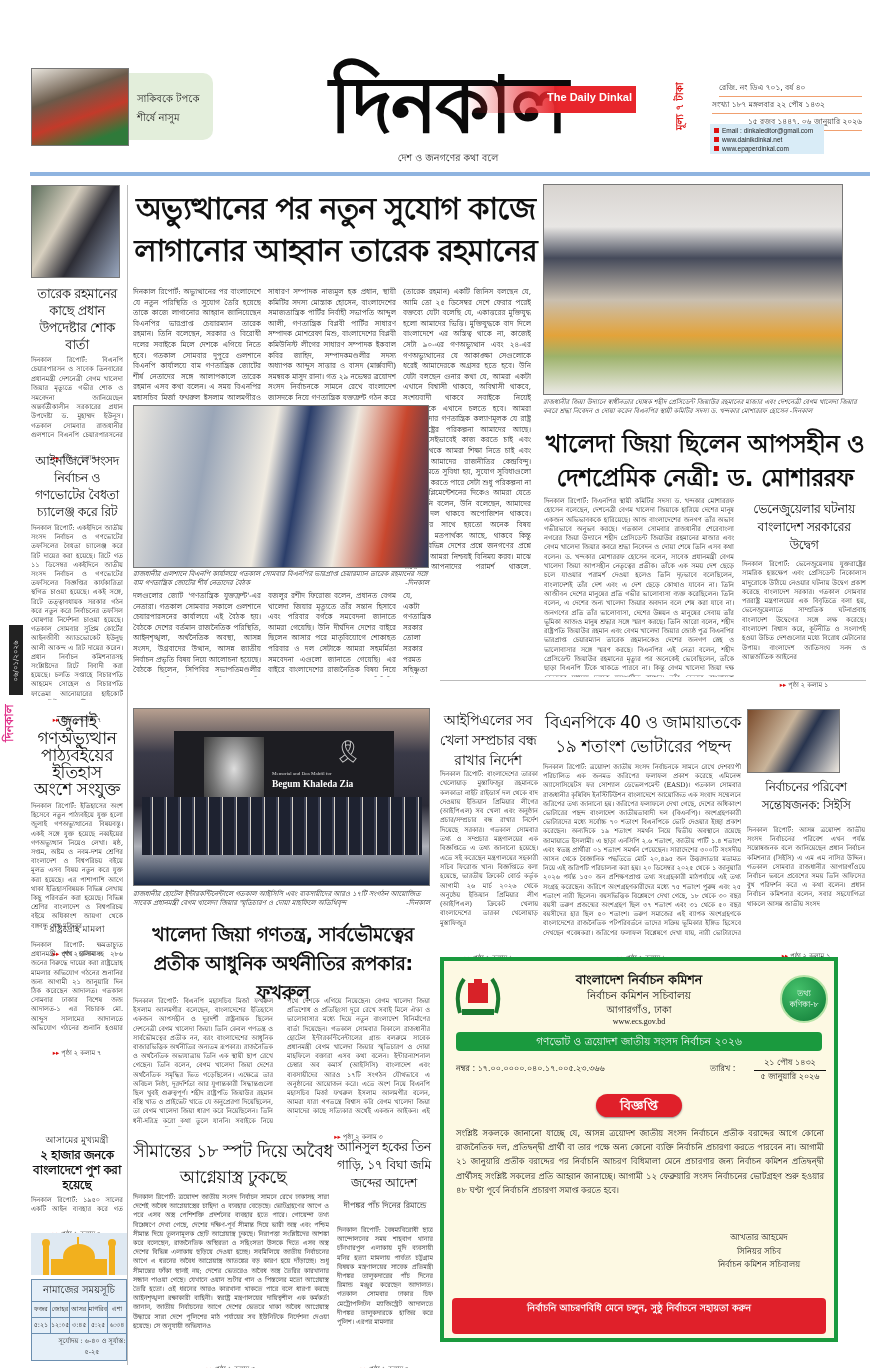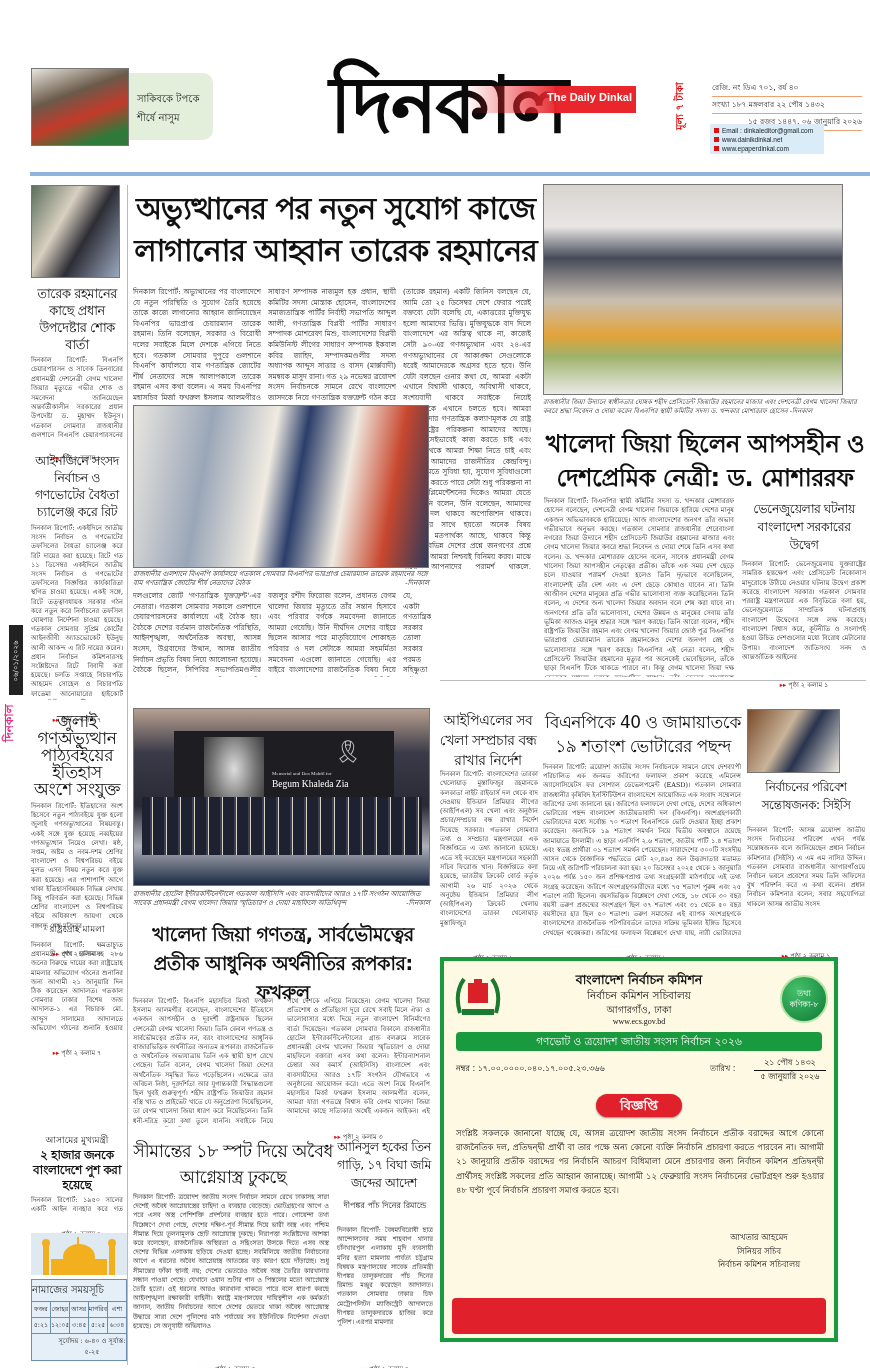--- a/index.html
+++ b/index.html
@@ -23,25 +23,26 @@
   <div class="abs" style="left:129px;top:73px;width:84px;height:67px;background:#e3eedb;border-radius:0 10px 10px 0;padding:14px 6px 0 8px;">
     <span style="font-size:10px;line-height:14px;color:#222;">সাকিবকে টপকে শীর্ষে নাসুম</span>
   </div>
 
   <div class="abs" style="left:258px;top:62px;width:380px;height:86px;">
     <div style="font-size:78px;line-height:86px;font-weight:900;color:#0a0a0a;letter-spacing:-2px;text-align:center;font-family:'DejaVu Sans',sans-serif;">দিনকাল</div>
     <div class="abs" style="right:2px;top:8px;width:170px;height:27px;background:linear-gradient(90deg,rgba(230,40,40,0) 0%,#e8262c 55%);text-align:right;padding-right:4px;margin-top:16px;">
       <span style="color:#fff;font-weight:bold;font-size:11px;line-height:14px;font-family:'Liberation Sans',sans-serif;">The Daily Dinkal</span>
     </div>
   </div>
+  <div class="abs" style="left:258px;top:151px;width:380px;text-align:center;font-size:9.5px;color:#222;">দেশ ও জনগণের কথা বলে</div>
 
   <div class="abs" style="left:672px;top:130px;transform:rotate(-90deg);transform-origin:left top;font-size:10px;color:#d11;font-weight:bold;white-space:nowrap;">মূল্য ৭ টাকা</div>
 
   <div class="abs" style="left:712px;top:80px;width:150px;font-size:7.5px;color:#222;">
-    <div style="padding:2px 0;border-bottom:1.5px solid #f0a070;">রেজি. নং ডিএ ৭০১, বর্ষ ৪০</div>
+    <div style="padding:2px 0;border-bottom:1.5px solid #f0a070;margin-left:7px;">রেজি. নং ডিএ ৭০১, বর্ষ ৪০</div>
     <div style="padding:2px 0;border-bottom:1.5px solid #f0a070;">সংখ্যা ১৮৭ মঙ্গলবার ২২ পৌষ ১৪৩২</div>
     <div style="padding:2px 0;border-bottom:1.5px solid #f0a070;text-align:right;">১৫ রজব ১৪৪৭, ০৬ জানুয়ারি ২০২৬</div>
   </div>
   <div class="abs" style="left:710px;top:124px;width:114px;height:30px;background:#d9ecf7;padding:2px 4px;font-size:6.5px;line-height:9px;font-family:'Liberation Sans',sans-serif;color:#222;">
     <div><span style="display:inline-block;width:5px;height:5px;background:#d11;margin-right:3px;"></span><span>Email : dinkaleditor@gmail.com</span></div>
     <div><span style="display:inline-block;width:5px;height:5px;background:#d11;margin-right:3px;"></span><span>www.dainikdinkal.net</span></div>
     <div><span style="display:inline-block;width:5px;height:5px;background:#d11;margin-right:3px;"></span><span>www.epaperdinkal.com</span></div>
   </div>
   <div class="abs" style="left:30px;top:172px;width:840px;height:4px;background:#8fb4e0;"></div>
 </div>
@@ -84,21 +85,21 @@
     <rect x="12" y="10" width="6" height="32" fill="#f2b01e"></rect>
       <circle cx="15" cy="10" r="4" fill="#f2b01e"></circle>
     <rect x="78" y="10" width="6" height="32" fill="#f2b01e"></rect>
       <circle cx="81" cy="10" r="4" fill="#f2b01e"></circle>
     <ellipse cx="48" cy="24" rx="16" ry="13" fill="#f2b01e"></ellipse>
     <rect x="20" y="26" width="56" height="16" fill="#f2b01e"></rect>
     <rect x="46" y="4" width="2" height="8" fill="#f2b01e"></rect>
   </svg>
 </div>
 <div class="abs" style="left:31px;top:1279px;width:96px;border:1px solid #6c8fb0;background:#e5eff8;font-size:6.3px;color:#222;">
-  <div style="font-size:10px;padding:2px 0;border-bottom:1px solid #6c8fb0;">নামাজের সময়সূচি</div>
+  <div style="text-align:center;font-size:10px;padding:2px 0;border-bottom:1px solid #6c8fb0;">নামাজের সময়সূচি</div>
   <div style="display:flex;border-bottom:1px solid #6c8fb0;">
     <div style="flex:1;text-align:center;border-right:1px solid #6c8fb0;padding:2px 0;">ফজর</div>
     <div style="flex:1;text-align:center;border-right:1px solid #6c8fb0;padding:2px 0;">জোহর</div>
     <div style="flex:1;text-align:center;border-right:1px solid #6c8fb0;padding:2px 0;">আসর</div>
     <div style="flex:1;text-align:center;border-right:1px solid #6c8fb0;padding:2px 0;">মাগরিব</div>
     <div style="flex:1;text-align:center;padding:2px 0;">এশা</div>
   </div>
   <div style="display:flex;border-bottom:1px solid #6c8fb0;">
     <div style="flex:1;text-align:center;border-right:1px solid #6c8fb0;padding:2px 0;">৫:২১</div>
     <div style="flex:1;text-align:center;border-right:1px solid #6c8fb0;padding:2px 0;">১২:০৫</div>
@@ -134,21 +135,21 @@
 <div class="abs col-text" style="left:742px;top:560px;width:124px;height:104px;overflow:hidden;font-size:6.6px;line-height:9.3px;">দিনকাল রিপোর্ট: ভেনেজুয়েলায় যুক্তরাষ্ট্রের সামরিক হস্তক্ষেপ এবং প্রেসিডেন্ট নিকোলাস মাদুরোকে উঠিয়ে নেওয়ার ঘটনায় উদ্বেগ প্রকাশ করেছে বাংলাদেশ সরকার। গতকাল সোমবার পররাষ্ট্র মন্ত্রণালয়ের এক বিবৃতিতে বলা হয়, ভেনেজুয়েলাতে সাম্প্রতিক ঘটনাপ্রবাহ বাংলাদেশ উদ্বেগের সঙ্গে লক্ষ করেছে। বাংলাদেশ বিশ্বাস করে, কূটনীতি ও সংলাপই হওয়া উচিত দেশগুলোর মধ্যে বিরোধ মেটানোর উপায়। বাংলাদেশ জাতিসংঘ সনদ ও আন্তর্জাতিক আইনের</div>
 <div class="abs cont" style="left:742px;top:665px;width:124px;"><span class="arr">▸▸ </span><span>পৃষ্ঠা ২ কলাম ১</span></div>
 
 <div class="hline" style="left:440px;top:680px;width:426px;"></div>
 
 <div class="abs" style="left:133px;top:708px;width:297px;height:178px;background:linear-gradient(180deg,#b8a090 0%,#3a3a48 25%,#2a2a36 55%,#aeb0b8 78%,#1c2a44 100%);border:1px solid #777;overflow:hidden;">
   <div class="abs" style="left:40px;top:22px;width:220px;height:90px;background:#1d1d22;">
     <div class="abs" style="left:30px;top:6px;width:60px;height:80px;background:radial-gradient(ellipse at 50% 40%,#ddd 0%,#777 50%,#222 100%);"></div>
     <div class="abs" style="left:160px;top:8px;color:#ccc;font-size:22px;">🎗</div>
     <div class="abs" style="left:98px;top:40px;color:#ddd;font-size:5px;font-family:'Liberation Serif',serif;">Memorial and Doa Mahfil for</div>
-    <div class="abs" style="left:98px;top:48px;color:#fff;font-size:9.5px;font-weight:normal;font-family:'Liberation Serif',serif;">Begum Khaleda Zia</div>
+    <div class="abs" style="left:98px;top:48px;color:#fff;font-size:9.5px;font-weight:bold;font-family:'Liberation Serif',serif;">Begum Khaleda Zia</div>
   </div>
   <div class="abs" style="left:8px;top:88px;width:280px;height:58px;background:repeating-linear-gradient(90deg,#1e2230 0 8px,#3a3f52 8px 10px,#d8d2c8 10px 11px,#1e2230 11px 14px);"></div>
 </div>
 <div class="abs cap" style="left:133px;top:890px;width:297px;">
   <span>রাজধানীর হোটেল ইন্টারকন্টিনেন্টালে গতকাল আইসিসি এবং ব্যবসায়ীদের আরও ১৭টি সংগঠন আয়োজিত সাবেক প্রধানমন্ত্রী বেগম খালেদা জিয়ার স্মৃতিচারণ ও দোয়া মাহফিলে অতিথিবৃন্দ</span> <span style="float:right;">-দিনকাল</span>
 </div>
 
 <div class="abs hl" style="left:438px;top:710px;width:100px;font-size:14px;line-height:20px;font-weight:normal;">আইপিএলের সব খেলা সম্প্রচার বন্ধ রাখার নির্দেশ</div>
 <div class="abs col-text" style="left:440px;top:770px;width:98px;height:168px;overflow:hidden;font-size:6.5px;line-height:9.3px;">দিনকাল রিপোর্ট: বাংলাদেশের তারকা খেলোয়াড় মুস্তাফিজুর রহমানকে কলকাতা নাইট রাইডার্স দল থেকে বাদ দেওয়ায় ইন্ডিয়ান প্রিমিয়ার লীগের (আইপিএল) সব খেলা এবং অনুষ্ঠান প্রচার/সম্প্রচার বন্ধ রাখার নির্দেশ দিয়েছে সরকার। গতকাল সোমবার তথ্য ও সম্প্রচার মন্ত্রণালয়ের এক বিজ্ঞপ্তিতে এ তথ্য জানানো হয়েছে। এতে সই করেছেন মন্ত্রণালয়ের সহকারী সচিব ফিরোজ খান। বিজ্ঞপ্তিতে বলা হয়েছে, ভারতীয় ক্রিকেট বোর্ড কর্তৃক আগামী ২৬ মার্চ ২০২৬ থেকে অনুষ্ঠেয় ইন্ডিয়ান প্রিমিয়ার লীগ (আইপিএল) ক্রিকেট খেলায় বাংলাদেশের তারকা খেলোয়াড় মুস্তাফিজুর</div>
 <div class="abs cont" style="left:440px;top:938px;width:98px;"><span class="arr">▸▸ </span><span>পৃষ্ঠা ২ কলাম ১</span></div>
@@ -200,14 +201,15 @@
   <div class="abs" style="left:310px;top:95px;width:72px;text-align:center;font-size:8px;color:#111;border-bottom:1px solid #111;padding-bottom:1px;">২১ পৌষ ১৪৩২</div>
   <div class="abs" style="left:310px;top:109px;width:72px;text-align:center;font-size:8px;color:#111;">৫ জানুয়ারি ২০২৬</div>
   <div class="abs" style="left:152px;top:133px;width:86px;height:23px;background:#e0202a;border-radius:12px;color:#fff;text-align:center;font-size:13px;line-height:23px;font-weight:bold;box-shadow:0 1px 2px #888;">বিজ্ঞপ্তি</div>
   <div class="abs" style="left:12px;top:165px;width:368px;font-size:8.3px;line-height:14.2px;text-align:justify;color:#111;">সংশ্লিষ্ট সকলকে জানানো যাচ্ছে যে, আসন্ন ত্রয়োদশ জাতীয় সংসদ নির্বাচনে প্রতীক বরাদ্দের আগে কোনো রাজনৈতিক দল, প্রতিদ্বন্দ্বী প্রার্থী বা তার পক্ষে অন্য কোনো ব্যক্তি নির্বাচনি প্রচারণা করতে পারবেন না। আগামী ২১ জানুয়ারি প্রতীক বরাদ্দের পর নির্বাচনি আচরণ বিধিমালা মেনে প্রচারণার জন্য নির্বাচন কমিশন প্রতিদ্বন্দ্বী প্রার্থীসহ সংশ্লিষ্ট সকলের প্রতি আহ্বান জানাচ্ছে। আগামী ১২ ফেব্রুয়ারি সংসদ নির্বাচনের ভোটগ্রহণ শুরু হওয়ার ৪৮ ঘণ্টা পূর্বে নির্বাচনি প্রচারণা সমাপ্ত করতে হবে।</div>
   <div class="abs" style="left:240px;top:270px;width:150px;text-align:center;font-size:8.3px;line-height:13.5px;color:#111;">
     <div>আখতার আহমেদ</div>
     <div>সিনিয়র সচিব</div>
     <div>নির্বাচন কমিশন সচিবালয়</div>
   </div>
   <div class="abs" style="left:8px;top:337px;width:374px;height:36px;background:#e0202a;border-radius:4px;text-align:center;font-weight:bold;font-size:9.3px;line-height:16px;padding-top:2px;">
+    <div style="color:#fff;">নির্বাচনি আচরণবিধি মেনে চলুন, সুষ্ঠু নির্বাচনে সহায়তা করুন</div>
   </div>
 </div>
 
 </body></html>

